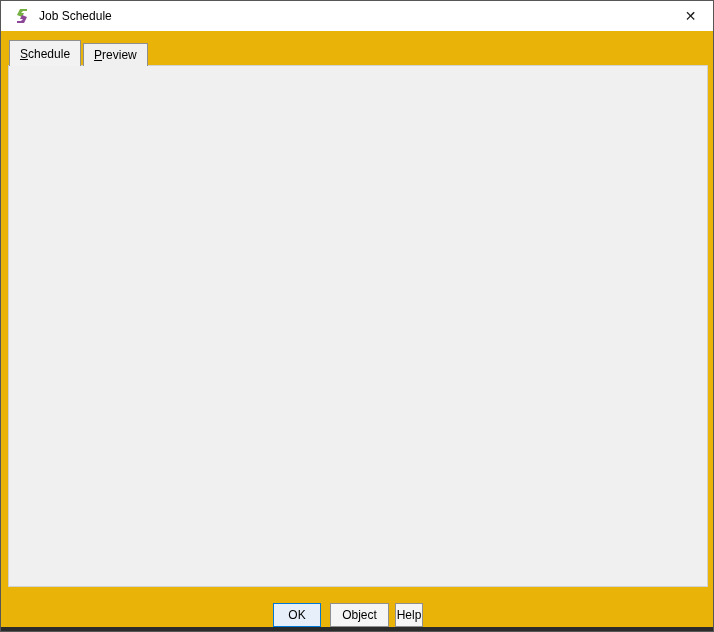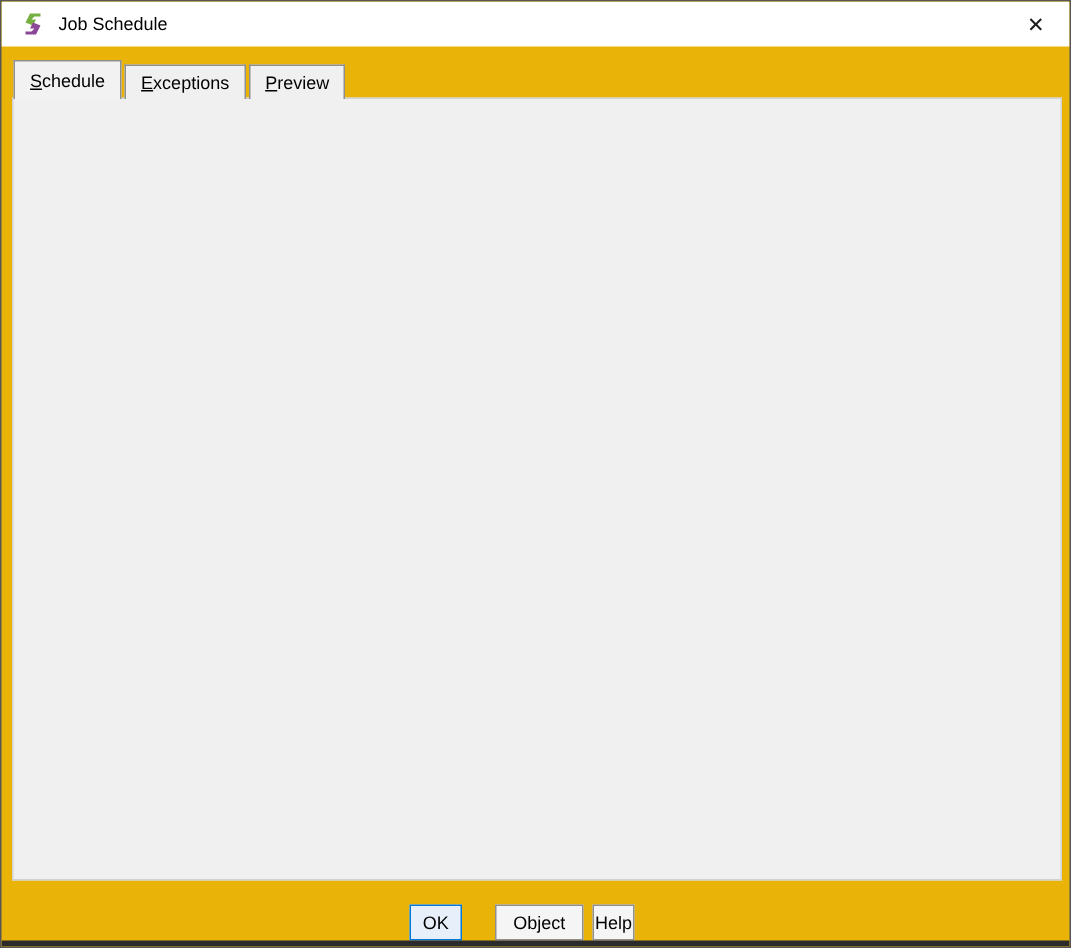--- a/index.html
+++ b/index.html
@@ -70,23 +70,20 @@
     </span>
     <span class="title-text">Job Schedule</span>
     <span class="close-btn">✕</span>
   </div>
 
   <div class="tabrow">
     <div class="tab active">
         <span><span class="u">S</span><span>chedule</span></span>
       </div>
     <div class="tab">
-        <span><span class="u">E</span><span>xceptions</span></span>
-      </div>
-    <div class="tab">
         <span><span class="u">P</span><span>review</span></span>
       </div>
   </div>
 
   <div class="panel"></div>
 
   <div class="group" style="left:14px;top:80px;width:686px;height:136px;">
     <span class="legend">Schedule Description</span>
   </div>
   <div class="listbox" style="left:18px;top:88px;width:678px;height:86px;">
@@ -233,18 +230,18 @@
   <div class="combo" style="left:155px;top:546px;width:124px;">
     <span class="txt">&lt;Select Node&gt;</span>
       <i class="chev"></i>
   </div>
   <div class="lbl" style="left:355px;top:551px;">Alternate Secondary Volume:</div>
   <div class="combo" style="left:512px;top:546px;width:120px;">
     <span class="txt"></span>
       <i class="chev"></i>
   </div>
 
-  <div class="btn primary" style="left:272px;top:602px;width:35px;height:24px;">OK</div>
+  <div class="btn primary" style="left:272px;top:602px;width:48px;height:24px;">OK</div>
   <div class="btn" style="left:329px;top:602px;width:59px;height:24px;">Object</div>
   <div class="btn" style="left:394px;top:602px;width:28px;height:24px;">Help</div>
 
   <div class="bottom-edge"></div>
 </div>
 
 </body></html>

